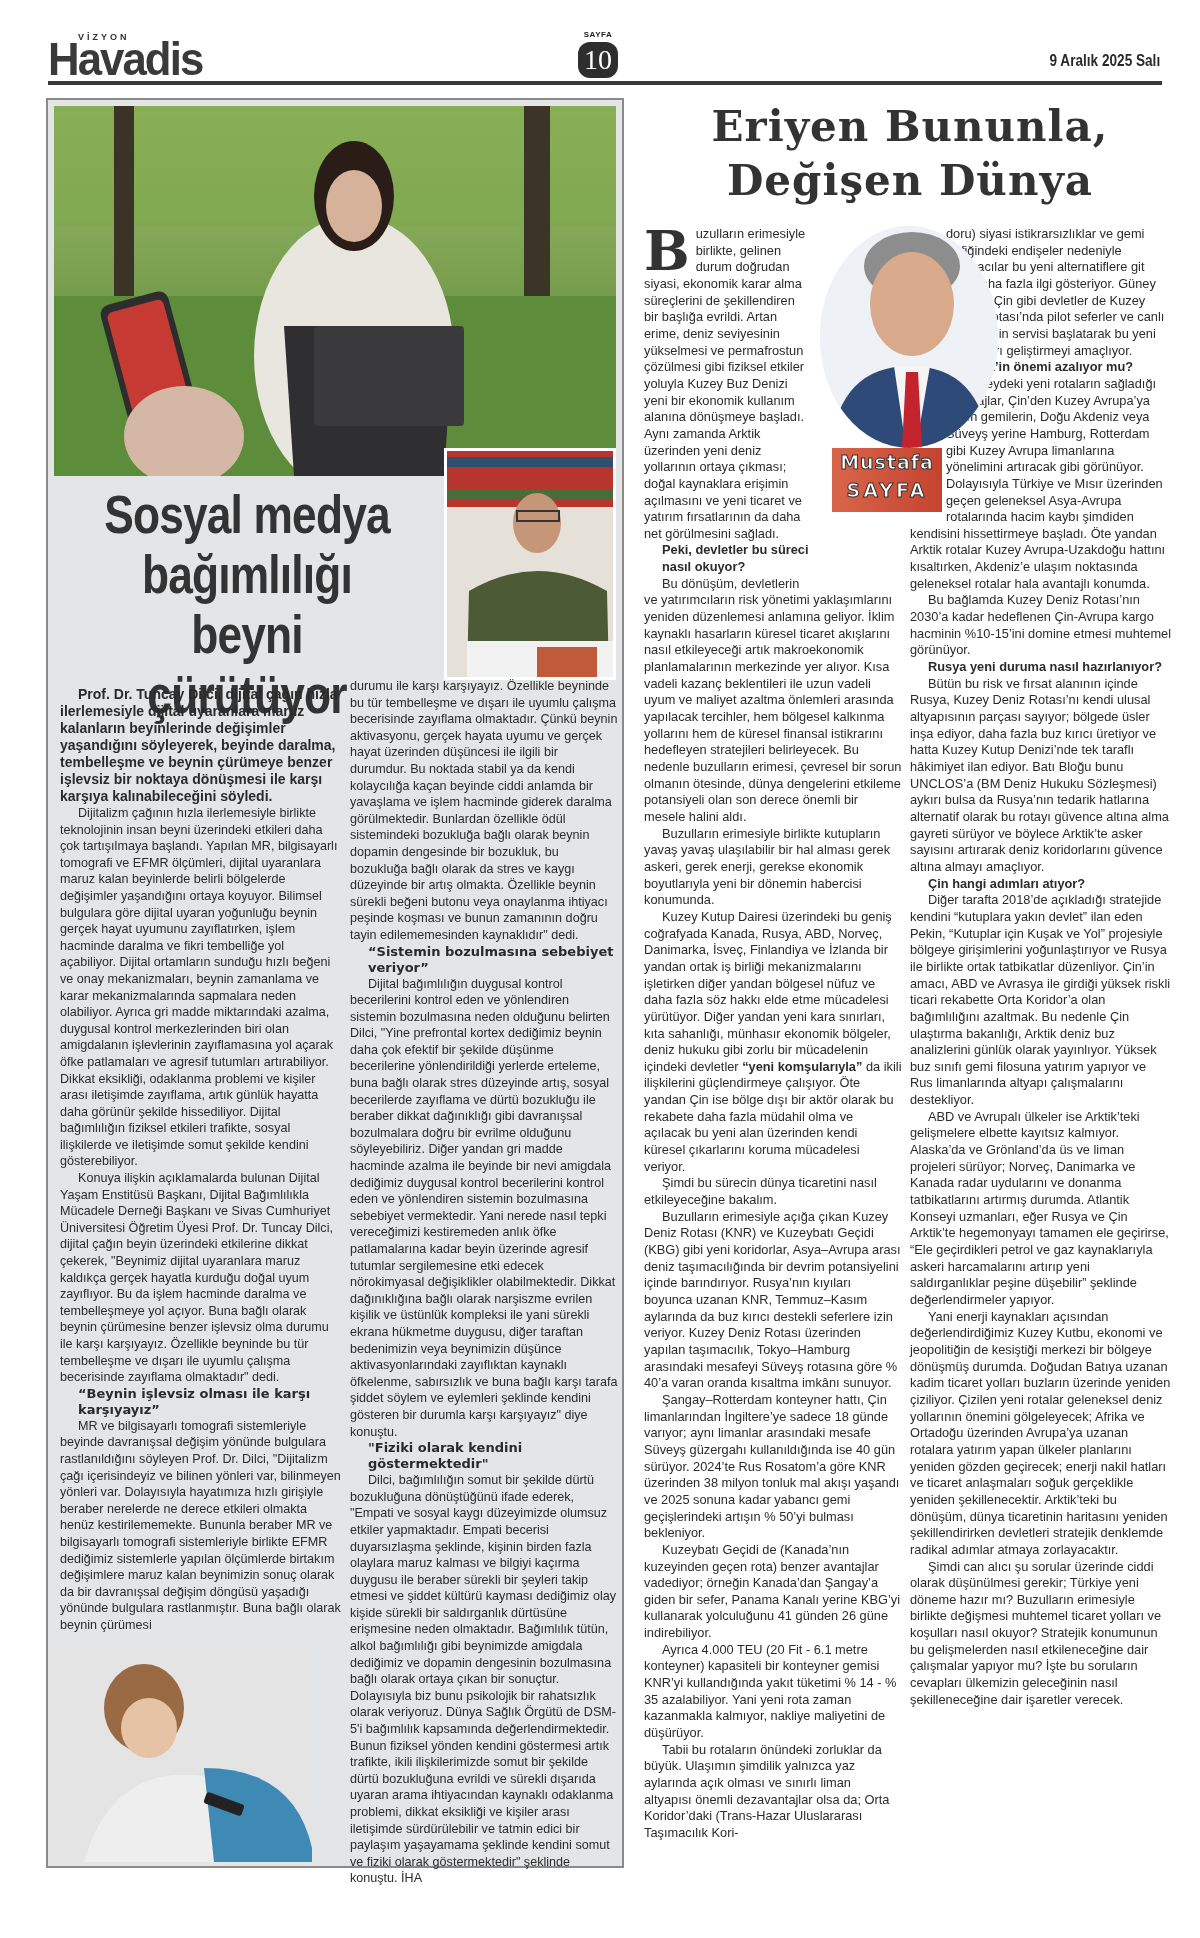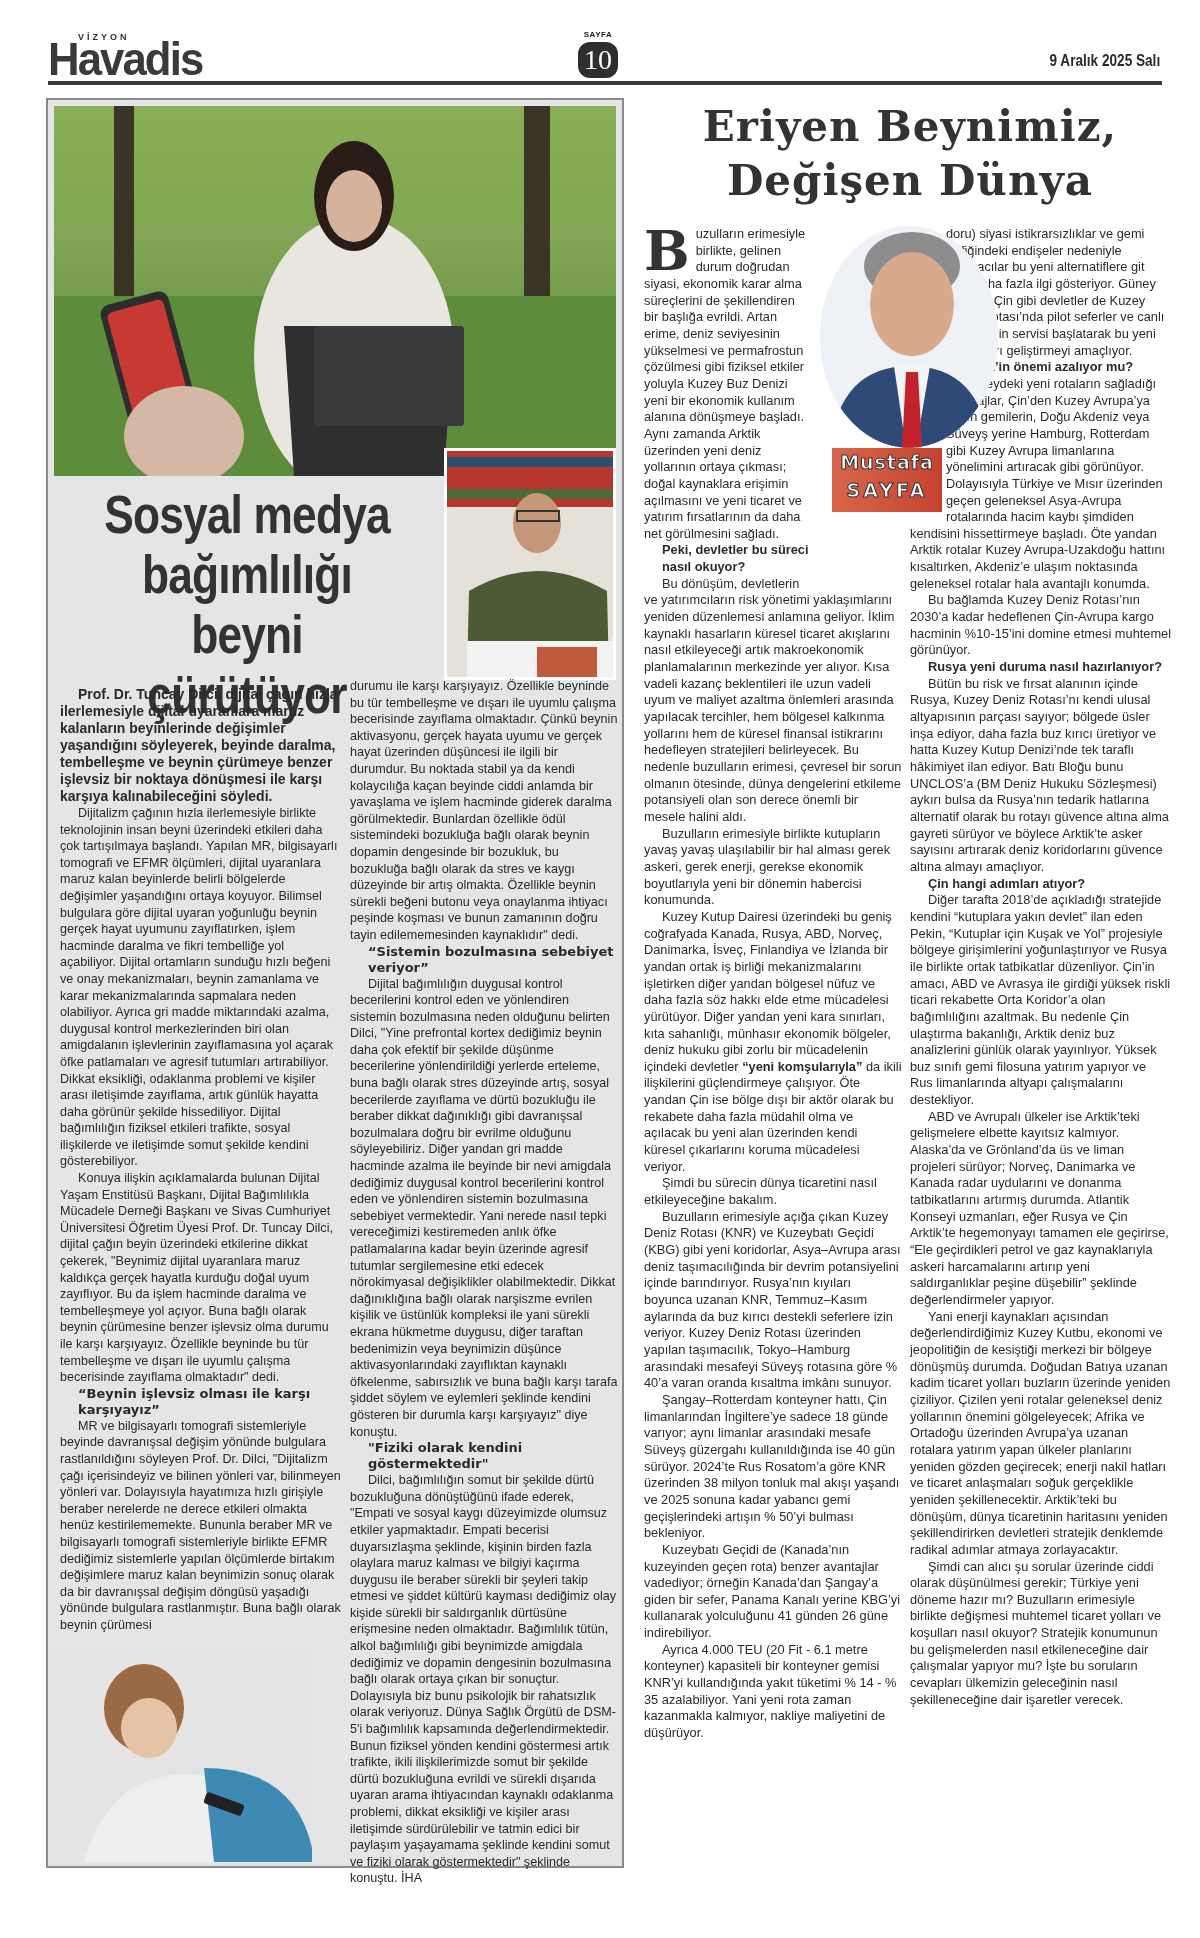--- a/index.html
+++ b/index.html
@@ -130,36 +130,37 @@
       <ellipse cx="90" cy="60" rx="40" ry="44" fill="#9a6a44"></ellipse>
       <ellipse cx="95" cy="80" rx="28" ry="30" fill="#e6c3a5"></ellipse>
       <path d="M30 214 Q60 110 160 130 L200 214 Z" fill="#eeeeee"></path>
       <path d="M150 120 Q240 120 258 200 L258 214 L160 214 Z" fill="#3f8ab5"></path>
       <rect x="150" y="150" width="40" height="12" rx="3" fill="#222" transform="rotate(20 170 156)"></rect>
     </svg>
   </div>
 </div>
 
 <div class="headline-right">
-  <div>Eriyen Beynimiz,</div>
+  <div>Eriyen Bununla,</div>
   <div>Değişen Dünya</div>
 </div>
 
 <div class="rcol rcol1" id="rcol1">
     <div style="float: right; width: 92px; height: 360px;"></div>
     <p style="text-indent: 0px;"><span class="dropcap">B</span><span>uzulların erimesiyle birlikte, gelinen durum doğrudan siyasi, ekonomik karar alma süreçlerini de şekillendiren bir başlığa evrildi. Artan erime, deniz seviyesinin yükselmesi ve permafrostun çözülmesi gibi fiziksel etkiler yoluyla Kuzey Buz Denizi yeni bir ekonomik kullanım alanına dönüşmeye başladı. Aynı zamanda Arktik üzerinden yeni deniz yollarının ortaya çıkması; doğal kaynaklara erişimin açılmasını ve yeni ticaret ve yatırım fırsatlarının da daha net görülmesini sağladı.</span></p>
     <div class="subq">Peki, devletler bu süreci nasıl okuyor?</div>
     <p><span>Bu dönüşüm, devletlerin ve yatırımcıların risk yönetimi yaklaşımlarını yeniden düzenlemesi anlamına geliyor. İklim kaynaklı hasarların küresel ticaret akışlarını nasıl etkileyeceği artık makroekonomik planlamalarının merkezinde yer alıyor. Kısa vadeli kazanç beklentileri ile uzun vadeli uyum ve maliyet azaltma önlemleri arasında yapılacak tercihler, hem bölgesel kalkınma yollarını hem de küresel finansal istikrarını hedefleyen stratejileri belirleyecek. Bu nedenle buzulların erimesi, çevresel bir sorun olmanın ötesinde, dünya dengelerini etkileme potansiyeli olan son derece önemli bir mesele halini aldı.</span></p>
     <p><span>Buzulların erimesiyle birlikte kutupların yavaş yavaş ulaşılabilir bir hal alması gerek askeri, gerek enerji, gerekse ekonomik boyutlarıyla yeni bir dönemin habercisi konumunda.</span></p>
     <p><span>Kuzey Kutup Dairesi üzerindeki bu geniş coğrafyada Kanada, Rusya, ABD, Norveç, Danimarka, İsveç, Finlandiya ve İzlanda bir yandan ortak iş birliği mekanizmalarını işletirken diğer yandan bölgesel nüfuz ve daha fazla söz hakkı elde etme mücadelesi yürütüyor. Diğer yandan yeni kara sınırları, kıta sahanlığı, münhasır ekonomik bölgeler, deniz hukuku gibi zorlu bir mücadelenin içindeki devletler </span><span class="bold-inline">“yeni komşularıyla”</span><span> da ikili ilişkilerini güçlendirmeye çalışıyor. Öte yandan Çin ise bölge dışı bir aktör olarak bu rekabete daha fazla müdahil olma ve açılacak bu yeni alan üzerinden kendi küresel çıkarlarını koruma mücadelesi veriyor.</span></p>
     <p><span>Şimdi bu sürecin dünya ticaretini nasıl etkileyeceğine bakalım.</span></p>
     <p><span>Buzulların erimesiyle açığa çıkan Kuzey Deniz Rotası (KNR) ve Kuzeybatı Geçidi (KBG) gibi yeni koridorlar, Asya–Avrupa arası deniz taşımacılığında bir devrim potansiyelini içinde barındırıyor. Rusya’nın kıyıları boyunca uzanan KNR, Temmuz–Kasım aylarında da buz kırıcı destekli seferlere izin veriyor. Kuzey Deniz Rotası üzerinden yapılan taşımacılık, Tokyo–Hamburg arasındaki mesafeyi Süveyş rotasına göre % 40’a varan oranda kısaltma imkânı sunuyor.</span></p>
     <p><span>Şangay–Rotterdam konteyner hattı, Çin limanlarından İngiltere’ye sadece 18 günde varıyor; aynı limanlar arasındaki mesafe Süveyş güzergahı kullanıldığında ise 40 gün sürüyor. 2024’te Rus Rosatom’a göre KNR üzerinden 38 milyon tonluk mal akışı yaşandı ve 2025 sonuna kadar yabancı gemi geçişlerindeki artışın % 50’yi bulması bekleniyor.</span></p>
     <p><span>Kuzeybatı Geçidi de (Kanada’nın kuzeyinden geçen rota) benzer avantajlar vadediyor; örneğin Kanada’dan Şangay’a giden bir sefer, Panama Kanalı yerine KBG’yi kullanarak yolculuğunu 41 günden 26 güne indirebiliyor.</span></p>
     <p><span>Ayrıca 4.000 TEU (20 Fit - 6.1 metre konteyner) kapasiteli bir konteyner gemisi KNR’yi kullandığında yakıt tüketimi % 14 - % 35 azalabiliyor. Yani yeni rota zaman kazanmakla kalmıyor, nakliye maliyetini de düşürüyor.</span></p>
+    <p><span>Tabii bu rotaların önündeki zorluklar da büyük. Ulaşımın şimdilik yalnızca yaz aylarında açık olması ve sınırlı liman altyapısı önemli dezavantajlar olsa da; Orta Koridor’daki (Trans-Hazar Uluslararası Taşımacılık Kori-</span></p>
   </div>
 <div class="rcol rcol2" id="rcol2">
     <div style="float: left; width: 36px; height: 290px;"></div>
     <p style="text-indent: 0px;"><span>doru) siyasi istikrarsızlıklar ve gemi trafiğindeki endişeler nedeniyle taşımacılar bu yeni alternatiflere git gide daha fazla ilgi gösteriyor. Güney Kore ve Çin gibi devletler de Kuzey Deniz Rotası’nda pilot seferler ve canlı buz tahmin servisi başlatarak bu yeni koridorları geliştirmeyi amaçlıyor.</span></p>
     <div class="subq">Akdeniz’in önemi azalıyor mu?</div>
     <p><span>Kuzeydeki yeni rotaların sağladığı avantajlar, Çin’den Kuzey Avrupa’ya giden gemilerin, Doğu Akdeniz veya Süveyş yerine Hamburg, Rotterdam gibi Kuzey Avrupa limanlarına yönelimini artıracak gibi görünüyor. Dolayısıyla Türkiye ve Mısır üzerinden geçen geleneksel Asya-Avrupa rotalarında hacim kaybı şimdiden kendisini hissettirmeye başladı. Öte yandan Arktik rotalar Kuzey Avrupa-Uzakdoğu hattını kısaltırken, Akdeniz’e ulaşım noktasında geleneksel rotalar hala avantajlı konumda.</span></p>
     <p><span>Bu bağlamda Kuzey Deniz Rotası’nın 2030’a kadar hedeflenen Çin-Avrupa kargo hacminin %10-15’ini domine etmesi muhtemel görünüyor.</span></p>
     <div class="subq">Rusya yeni duruma nasıl hazırlanıyor?</div>
     <p><span>Bütün bu risk ve fırsat alanının içinde Rusya, Kuzey Deniz Rotası’nı kendi ulusal altyapısının parçası sayıyor; bölgede üsler inşa ediyor, daha fazla buz kırıcı üretiyor ve hatta Kuzey Kutup Denizi’nde tek taraflı hâkimiyet ilan ediyor. Batı Bloğu bunu UNCLOS’a (BM Deniz Hukuku Sözleşmesi) aykırı bulsa da Rusya’nın tedarik hatlarına alternatif olarak bu rotayı güvence altına alma gayreti sürüyor ve böylece Arktik’te asker sayısını artırarak deniz koridorlarını güvence altına almayı amaçlıyor.</span></p>
     <div class="subq">Çin hangi adımları atıyor?</div>

